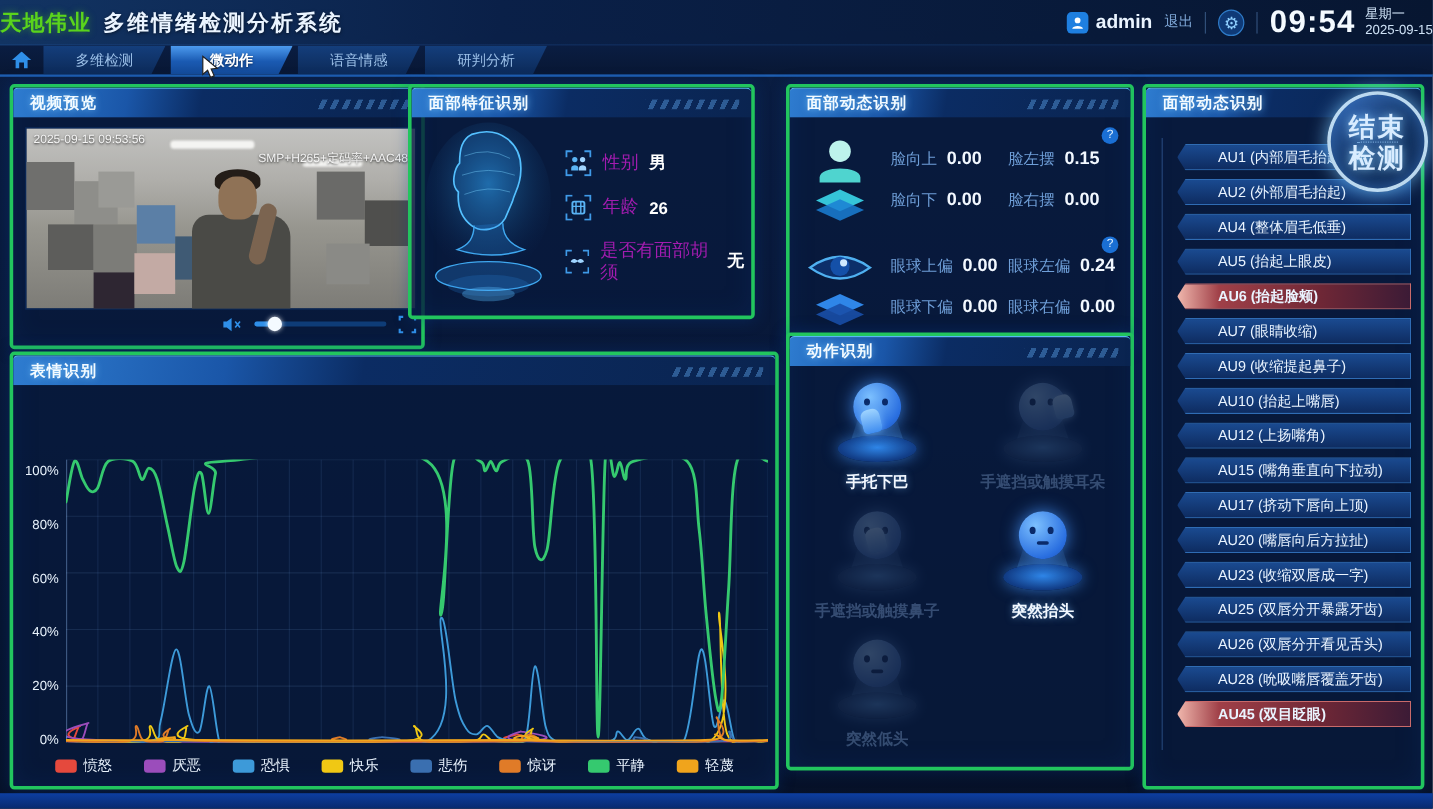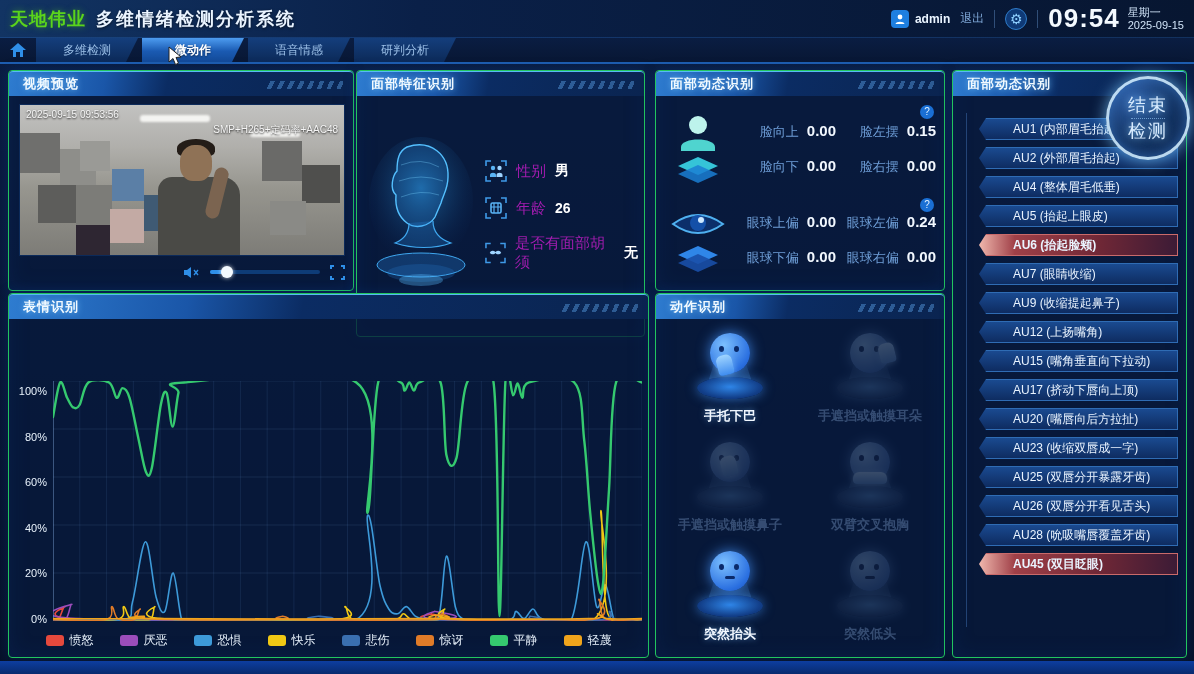--- a/index.html
+++ b/index.html
@@ -6,30 +6,30 @@
   html,body { width:1194px; height:674px; overflow:hidden; }
   body {
     font-family:"Liberation Sans", sans-serif;
     background:linear-gradient(180deg,#0a1e44 0%,#081736 55%,#061128 100%);
     color:#fff; position:relative;
   }
   
   .app-header{
     position:absolute; left:0; top:0; width:1194px; height:38px;
     background:linear-gradient(90deg,#123463 0%,#0a2048 35%,#071631 100%);
-    display:flex; align-items:center; padding:0 10px;
+    display:flex; align-items:center; padding:0 0;
     border-bottom:1px solid rgba(40,100,180,.35);
   }
   .brand{ font-size:18px; font-weight:bold; color:#5ad41c; letter-spacing:1px; text-shadow:0 0 6px rgba(90,212,28,.5);}
   .app-title{ font-size:18px; font-weight:bold; color:#eaf4ff; margin-left:10px; letter-spacing:2px; text-shadow:0 1px 3px rgba(0,0,0,.6);}
   .header-right{ margin-left:auto; display:flex; align-items:center; gap:10px; }
   .user-chip{ display:flex; align-items:center; gap:6px; cursor:pointer;}
   .user-avatar{ width:18px; height:18px; border-radius:4px; background:#1e7fe0; display:flex; align-items:center; justify-content:center;}
   .user-avatar svg{ display:block; }
-  .user-name{ font-size:12px; font-weight:bold; color:#eaf4ff;}
+  .user-name{ font-size:16px; font-weight:bold; color:#eaf4ff;}
   .logout{ font-size:12px; color:#7fa8d8; cursor:pointer;}
   .v-div{ width:1px; height:18px; background:rgba(110,160,220,.4);}
   .gear{ width:22px; height:22px; border-radius:50%; background:#0f3a77; border:1px solid #2f7cc9;
          color:#8fd0ff; font-size:14px; line-height:20px; text-align:center; cursor:pointer;}
   .clock{ display:flex; align-items:center; gap:8px;}
   .clock-time{ font-size:26px; font-weight:bold; color:#f4faff; letter-spacing:1px;}
   .clock-sub{ display:flex; flex-direction:column; line-height:13px;}
   .clock-sub span{ font-size:11px; color:#cfe2f6;}
   
   .nav-bar{
@@ -45,21 +45,21 @@
     clip-path:polygon(0 0,100% 0,calc(100% - 12px) 100%,0 100%);
   }
   .tab.active{
     background:linear-gradient(180deg,#4d9cf0,#1a5ab2 55%,#134a98);
     color:#fff; font-weight:bold; text-shadow:0 1px 2px rgba(0,0,0,.5);
   }
   .cursor-pointer{ position:absolute; left:168px; top:46px; z-index:50; pointer-events:none;}
   
   .panel{
     position:absolute; background:rgba(8,26,60,.78);
-    border:1px solid #22c55e; border-radius:4px;
+    border:3px solid #22c55e; border-radius:4px;
     box-shadow:0 0 12px rgba(10,60,140,.35), inset 0 0 20px rgba(10,50,120,.25);
   }
   .panel-header{
     height:25px; position:relative;
     background:linear-gradient(100deg,#2e7cd0 0%,#1a56a8 28%,#0b2c63 46%,#0a2450 100%);
     border-top:1px solid #57b9f2; border-radius:4px 4px 0 0;
     display:flex; align-items:center;
   }
   .panel-title{ font-size:13px; font-weight:bold; color:#f2faff; padding-left:14px; letter-spacing:1px;
     text-shadow:0 0 6px rgba(120,200,255,.8);}
@@ -77,50 +77,50 @@
   .person-arm{ position:absolute; left:190px; top:62px; width:14px; height:52px; background:#7b6450; border-radius:7px; transform:rotate(14deg);}
   .vid-overlay{ position:absolute; font-size:10px; color:#f5f5f5; text-shadow:0 1px 2px rgba(0,0,0,.8); }
   .vid-ts{ left:6px; top:4px;}
   .vid-codec{ right:6px; top:18px;}
   .video-controls{ position:absolute; left:10px; bottom:8px; width:326px; height:20px; display:flex; align-items:center; justify-content:flex-end; gap:10px;}
   .vol-track{ width:110px; height:4px; border-radius:2px; background:#0e3c77; position:relative; cursor:pointer;}
   .vol-fill{ position:absolute; left:0; top:0; height:4px; border-radius:2px; background:#2f8fe8;}
   .vol-knob{ position:absolute; top:-4px; width:12px; height:12px; border-radius:50%; background:#f4faff; box-shadow:0 0 4px rgba(255,255,255,.8);}
   .icon-btn{ cursor:pointer; display:flex; align-items:center; justify-content:center;}
   
-  #feature-panel{ left:356px; top:70px; width:289px; height:267px;}
+  #feature-panel{ left:340px; top:70px; width:289px; height:196px;}
   .feature-body{ position:absolute; left:0; top:25px; right:0; bottom:0; display:flex;}
   .head-holo{ width:128px; display:flex; align-items:center; justify-content:center;}
   .feature-list{ flex:1; display:flex; flex-direction:column; justify-content:center; gap:15px; padding-right:6px;}
   .feature-row{ display:flex; align-items:center; gap:9px;}
   .feature-label{ font-size:15px; color:#a21caf;}
   .feature-value{ font-size:14px; font-weight:bold; color:#fff;}
   
   #dynamic-panel{ left:655px; top:70px; width:290px; height:221px;}
   .dyn-body{ position:absolute; left:0; top:25px; right:0; bottom:0; display:flex; flex-direction:column; justify-content:space-around; padding:6px 8px;}
   .dyn-group{ position:relative; display:flex; align-items:center; gap:8px;}
   .dyn-icon{ width:68px; display:flex; align-items:center; justify-content:center;}
   .dyn-grid{ flex:1; display:grid; grid-template-columns:1fr 1fr; row-gap:16px; column-gap:4px;}
-  .metric{ display:flex; align-items:baseline; gap:8px;justify-content:flex-end;}
+  .metric{ display:flex; align-items:baseline; gap:8px;}
   .metric-label{ font-size:13px; color:#6f9fd8;}
   .metric-value{ font-size:15px; font-weight:bold; color:#f2f8ff;}
   .help-dot{ position:absolute; right:2px; top:-8px; width:14px; height:14px; border-radius:50%;
     background:#1a6fd4; color:#dff0ff; font-size:10px; line-height:14px; text-align:center; cursor:pointer;}
   
   #expression-panel{ left:8px; top:293px; width:641px; height:365px;}
   .chart-wrap{ position:absolute; left:0; top:25px; right:0; bottom:36px; display:flex; padding:62px 6px 0 2px;}
   .y-axis{ width:42px; display:flex; flex-direction:column-reverse; justify-content:space-between; align-items:flex-end; padding-right:6px;}
   .y-axis span{ font-size:11px; color:#e8f2fc; transform:translateY(4px);}
   .plot{ flex:1; position:relative;}
   .legend-row{ position:absolute; left:0; bottom:8px; width:100%; display:flex; justify-content:center; gap:26px;}
   .legend-item{ display:flex; align-items:center; gap:6px;}
   .legend-swatch{ width:18px; height:11px; border-radius:3px;}
   .legend-label{ font-size:12px; color:#e8f2fc;}
   
-  #action-panel{ left:655px; top:293px; width:290px; height:365px;}
+  #action-panel{ left:655px; top:277px; width:290px; height:365px;}
   .action-grid{ position:absolute; left:0; top:25px; right:0; bottom:0; display:grid;
     grid-template-columns:1fr 1fr; grid-template-rows:1fr 1fr 1fr; padding:6px 4px;}
   .action-cell{ display:flex; flex-direction:column; align-items:center; justify-content:center; gap:8px;}
   .action-label{ font-size:13px; font-weight:bold; color:#f2f8ff; text-shadow:0 0 6px rgba(120,190,255,.6);}
   .action-cell.inactive .action-label{ color:rgba(140,175,220,.35); text-shadow:none;}
   .action-cell.inactive .act-icon{ opacity:.28; filter:saturate(.5);}
   .act-icon{ position:relative; width:78px; height:66px;}
   .act-face{ position:absolute; left:19px; top:0; width:40px; height:40px; border-radius:50%;
     background:radial-gradient(circle at 35% 30%,#7cc0ff,#2a6fe0 70%,#1b4fb0);
     box-shadow:0 0 14px rgba(70,150,255,.8);}
@@ -151,21 +151,21 @@
   .au-dot{ position:absolute; left:9px; width:9px; height:9px; border-radius:50%;
     border:2px solid #5aa7e8; background:#0a2452;}
   .au-dot.active{ border-color:#ffb3a6; background:#c0392b; box-shadow:0 0 6px rgba(230,80,60,.9);}
   .end-btn{
     position:absolute; left:1106px; top:76px; width:84px; height:84px; border-radius:50%;
     background:radial-gradient(circle at 32% 26%,#2e5ea6,#12315f 55%,#0b2148 100%);
     border:3px solid rgba(205,235,255,.9);
     box-shadow:0 0 16px rgba(120,200,255,.75), inset 0 0 14px rgba(80,160,255,.5);
     display:flex; flex-direction:column; align-items:center; justify-content:center;
     cursor:pointer; z-index:40;}
-  .end-btn span{ font-size:18px; font-weight:normal; color:#d8ecff; letter-spacing:2px; line-height:21px;
+  .end-btn span{ font-size:22px; font-weight:bold; color:#d8ecff; letter-spacing:2px; line-height:21px;
     text-shadow:0 0 8px rgba(140,210,255,.9);}
   .end-btn .sep{ width:34px; border-top:1px dotted rgba(160,210,255,.6); margin:2px 0;}
   
   .bottom-bar{ position:absolute; left:0; bottom:0; width:1194px; height:13px;
     background:linear-gradient(180deg,#0d3ea0,#082a6e);}
 </style>
 </head>
 <body>
 
 <div class="app-header">
@@ -506,32 +506,20 @@
         <div class="act-beam"></div>
           <div class="act-pedestal"></div>
         <div class="act-face">
             <div class="act-eye" style="left:9px;"></div>
             <div class="act-eye" style="left:24px;"></div>
           </div>
         <div class="act-hand" style="left:30px;top:14px;"></div>
       </div>
       <span class="action-label">手遮挡或触摸鼻子</span>
     </div>
-    <div class="action-cell inactive">
-      <div class="act-icon">
-        <div class="act-beam"></div>
-          <div class="act-pedestal"></div>
-        <div class="act-face">
-            <div class="act-eye" style="left:9px;"></div>
-            <div class="act-eye" style="left:24px;"></div>
-          </div>
-        <div class="act-hand" style="left:22px;top:30px;width:34px;height:12px;transform:rotate(0);"></div>
-      </div>
-      <span class="action-label">双臂交叉抱胸</span>
-    </div>
     <div class="action-cell">
       <div class="act-icon">
         <div class="act-beam"></div>
           <div class="act-pedestal"></div>
         <div class="act-face">
             <div class="act-eye" style="left:9px;"></div>
             <div class="act-eye" style="left:24px;"></div>
             <div class="act-mouth"></div>
           </div>
       </div>
@@ -581,20 +569,24 @@
     <div class="au-item">
         <span class="au-dot" style="left:-17px"></span>
         <span>AU7 (眼睛收缩)</span>
       </div>
     <div class="au-item">
         <span class="au-dot" style="left:-17px"></span>
         <span>AU9 (收缩提起鼻子)</span>
       </div>
     <div class="au-item">
         <span class="au-dot" style="left:-17px"></span>
+        <span>AU10 (抬起上嘴唇)</span>
+      </div>
+    <div class="au-item">
+        <span class="au-dot" style="left:-17px"></span>
         <span>AU12 (上扬嘴角)</span>
       </div>
     <div class="au-item">
         <span class="au-dot" style="left:-17px"></span>
         <span>AU15 (嘴角垂直向下拉动)</span>
       </div>
     <div class="au-item">
         <span class="au-dot" style="left:-17px"></span>
         <span>AU17 (挤动下唇向上顶)</span>
       </div>

